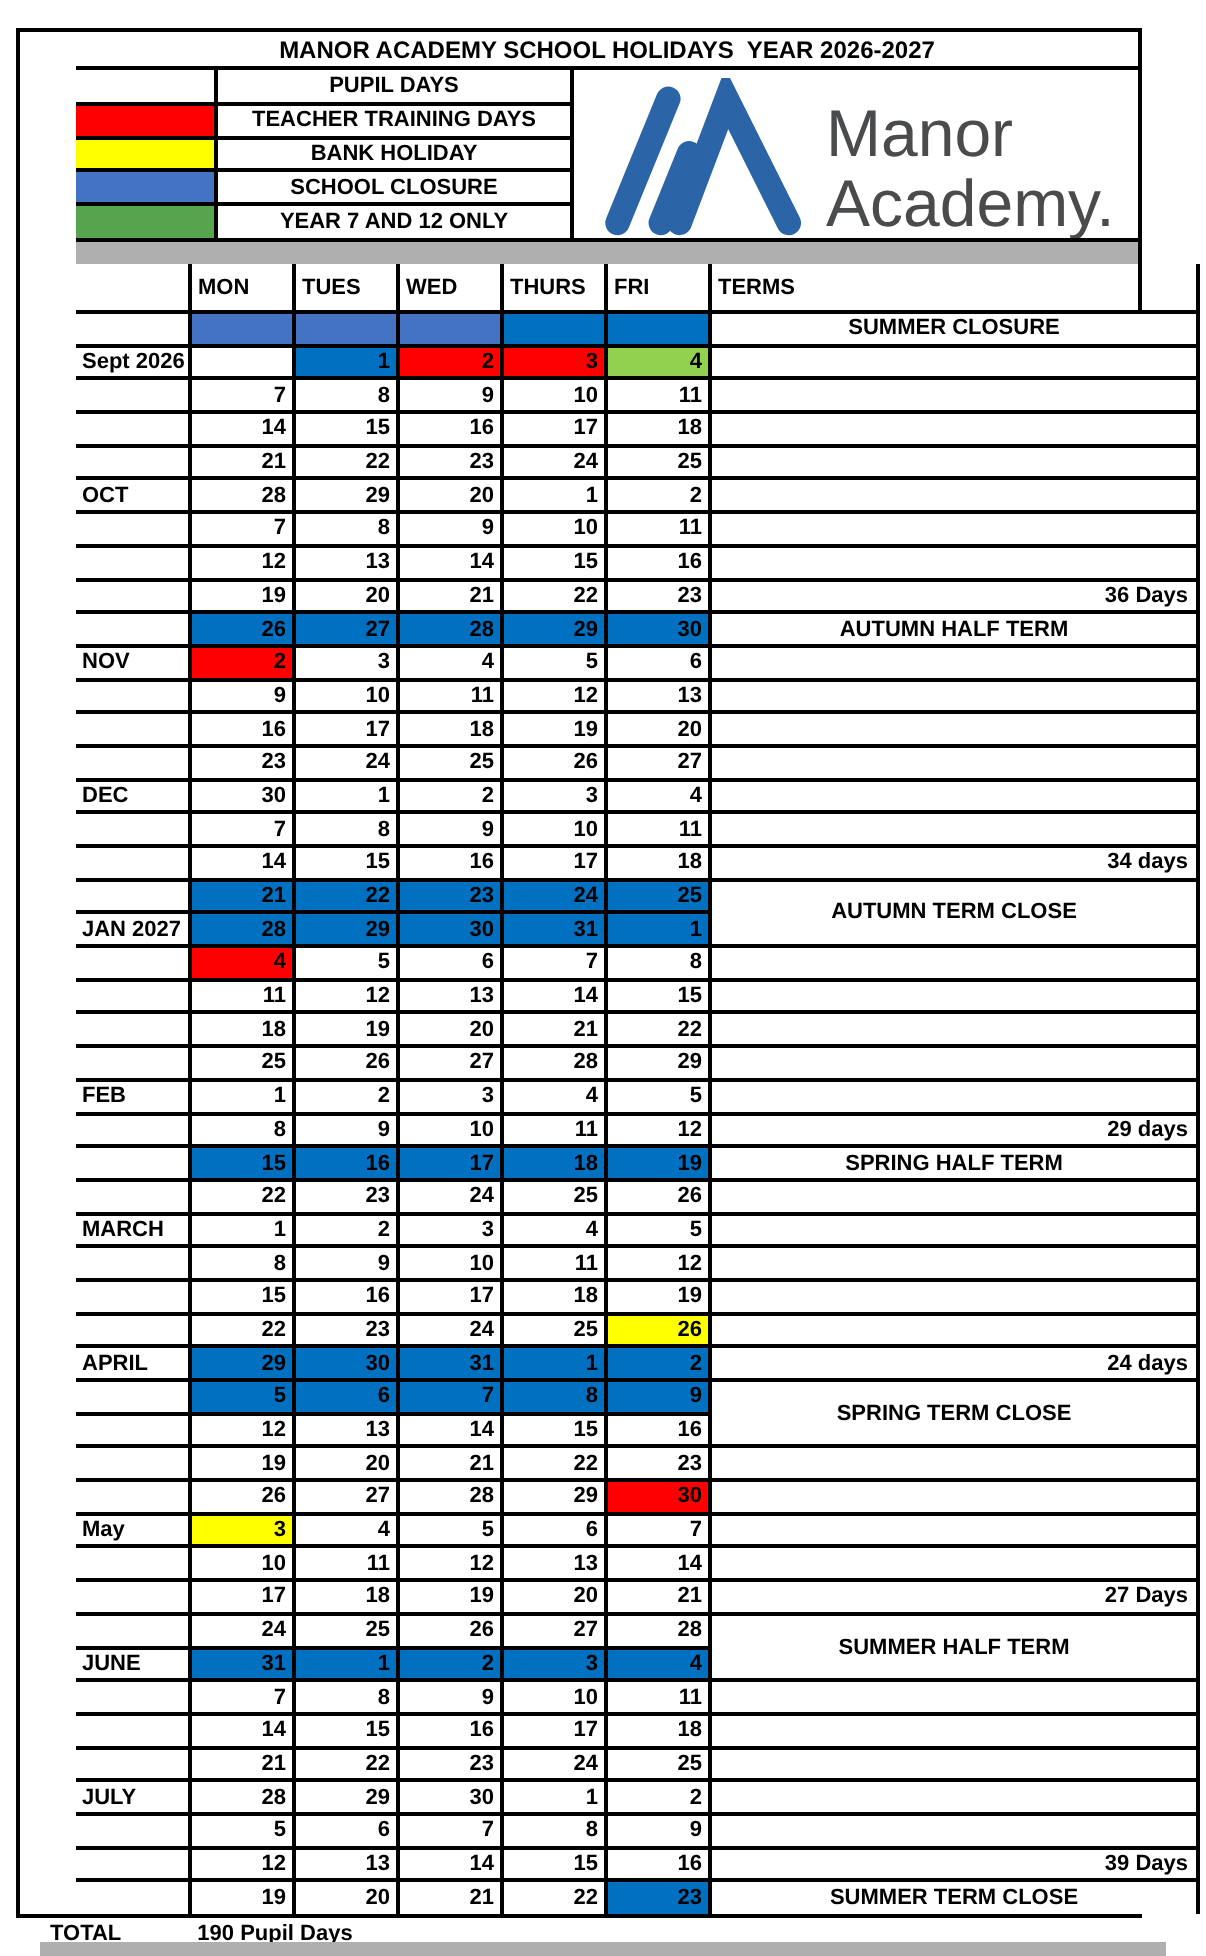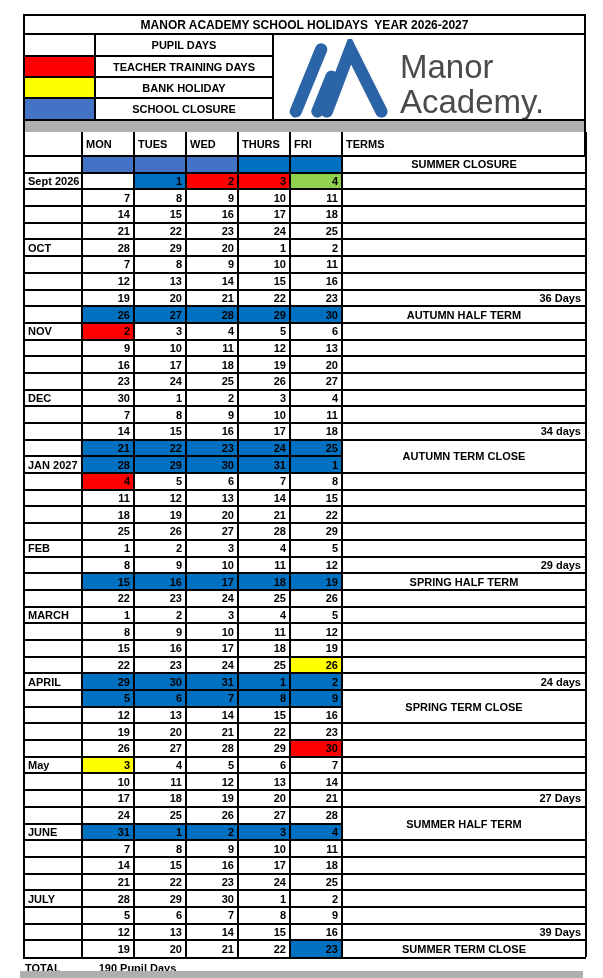--- a/index.html
+++ b/index.html
@@ -1,21 +1,21 @@
 <!DOCTYPE html>
 <html style="--c-blue: #0070C0; --c-slate: #4472C4; --c-red: #FF0000; --c-yellow: #FFFF00; --c-green: #92D050; --band-gray: #AFAFAF; --logo-blue: #2B65A8; --logo-text: #4A4B4D;"><head>
 <meta charset="utf-8">
 <style>
   html,body{margin:0;padding:0;background:#fff;}
   #stage{position:relative;width:603px;height:978px;background:#fff;
          font-family:"Liberation Sans",sans-serif;color:#000;}
   
-  .sheet{position:absolute;left:23px;top:14px;width:563px;height:945px;
+  .sheet{position:absolute;left:8px;top:14px;width:563px;height:945px;
          border:2px solid #000;box-sizing:border-box;background:#fff;
-         display:flex;flex-direction:column;}
+         display:flex;flex-direction:column;padding-left:28px;}
   
   .title-row{height:19px;border-bottom:2px solid #000;box-sizing:border-box;
              display:flex;align-items:center;justify-content:center;
              font-size:12px;font-weight:700;white-space:pre;}
   
   .header-block{height:84px;display:flex;box-sizing:border-box;}
   table.legend{border-collapse:collapse;width:248px;table-layout:fixed;}
   table.legend td{border:2px solid #000;box-sizing:border-box;height:14.8px;
                   font-size:11px;font-weight:700;text-align:center;padding:0;}
   table.legend td.sw{width:70px;}
@@ -47,21 +47,21 @@
                       text-align:center;}
   td.term-cell.filled.right{text-align:right;padding-right:4px;}
   td.head-terms{text-align:center;}
   .bg-blue{background:var(--c-blue,#0070C0);}
   .bg-slate{background:var(--c-slate,#4472C4);}
   .bg-red{background:var(--c-red,#FF0000);}
   .bg-yellow{background:var(--c-yellow,#FFFF00);}
   .bg-green{background:var(--c-green,#92D050);}
   
   .total-row{position:absolute;left:20px;top:961px;width:563px;height:13px;
-             display:flex;align-items:center;font-size:11px;font-weight:700;}
+             display:flex;font-size:11px;font-weight:700;}
   .total-row .t-label{margin-left:5px;}
   .total-row .t-value{margin-left:38px;}
   .bottom-band{position:absolute;left:20px;top:971px;width:563px;height:7px;
                background:var(--band-gray,#afafaf);}
 </style>
 </head>
 <body>
 
 <div id="stage">
   <div class="sheet">
@@ -79,20 +79,24 @@
               <td class="sw" style="background: rgb(255, 0, 0);"></td>
               <td class="lb">TEACHER TRAINING DAYS</td>
             </tr>
             <tr>
               <td class="sw" style="background: rgb(255, 255, 0);"></td>
               <td class="lb">BANK HOLIDAY</td>
             </tr>
             <tr>
               <td class="sw" style="background: rgb(68, 114, 196);"></td>
               <td class="lb">SCHOOL CLOSURE</td>
+            </tr>
+            <tr>
+              <td class="sw" style="background: rgb(85, 164, 78);"></td>
+              <td class="lb">YEAR 7 AND 12 ONLY</td>
             </tr>
           </tbody>
       </table>
       <div class="logo-area">
         <svg width="104" height="80" viewBox="0 0 110 85">
           <g fill="none" stroke="var(--logo-blue,#2B65A8)" stroke-width="13" stroke-linecap="round">
             <path d="M8 77 L35 11"></path>
             <path d="M31 77 L46 40"></path>
             <path d="M41 77 L66 11 L99 77"></path>
           </g>

